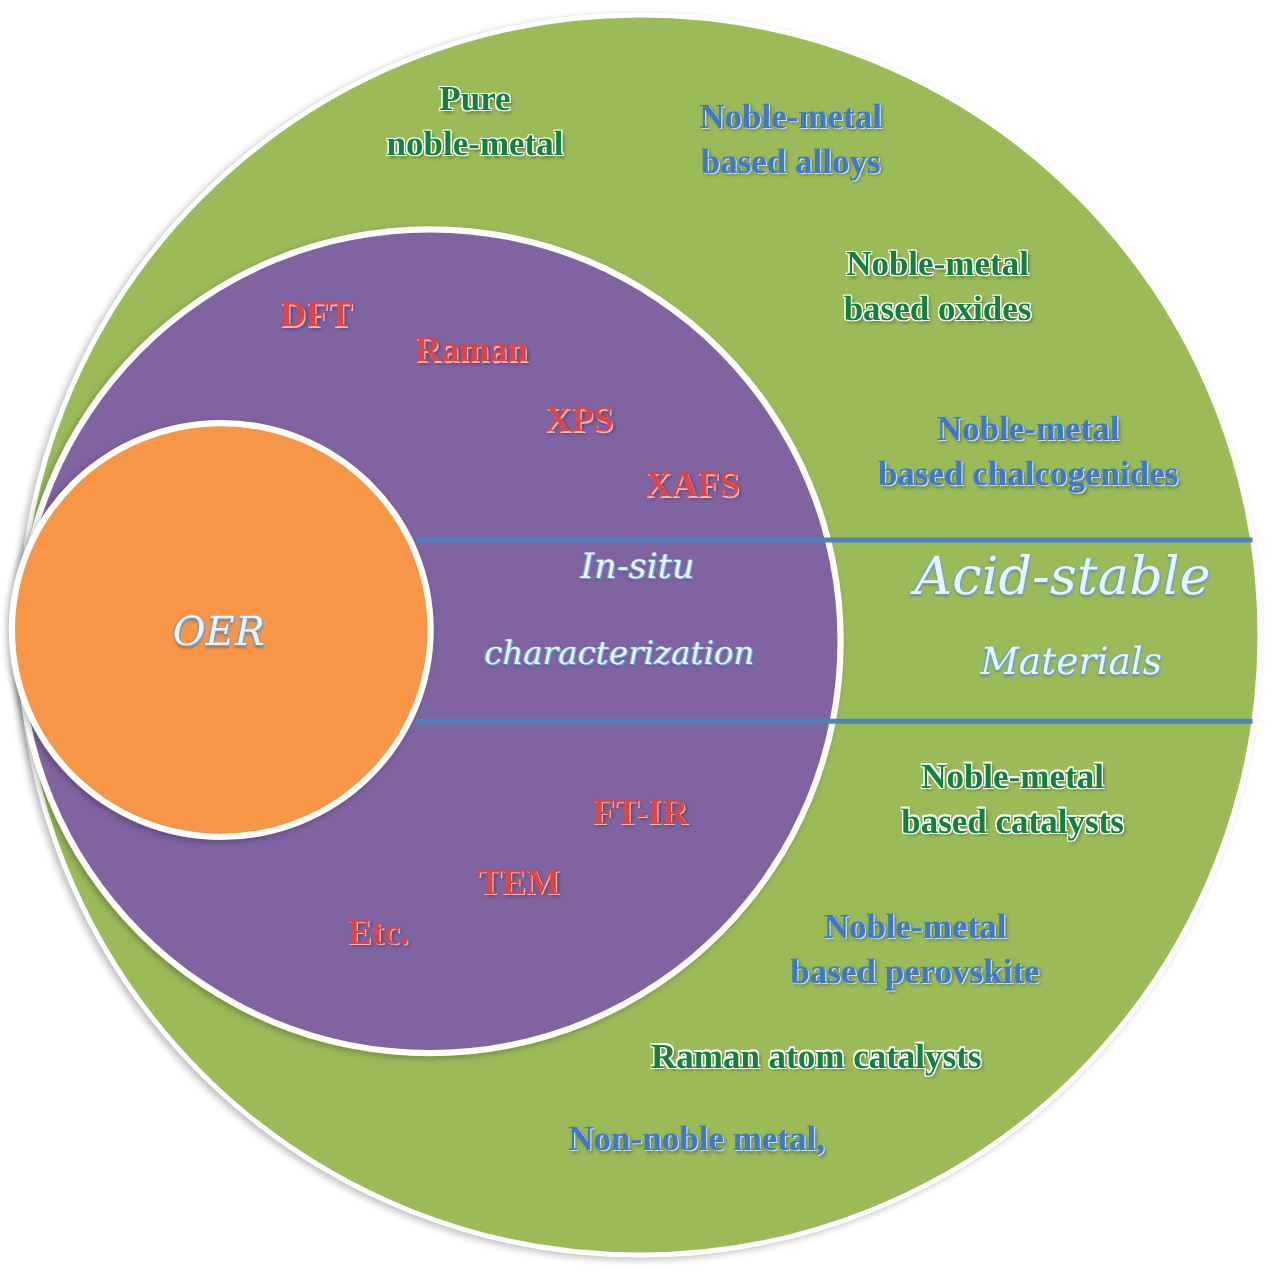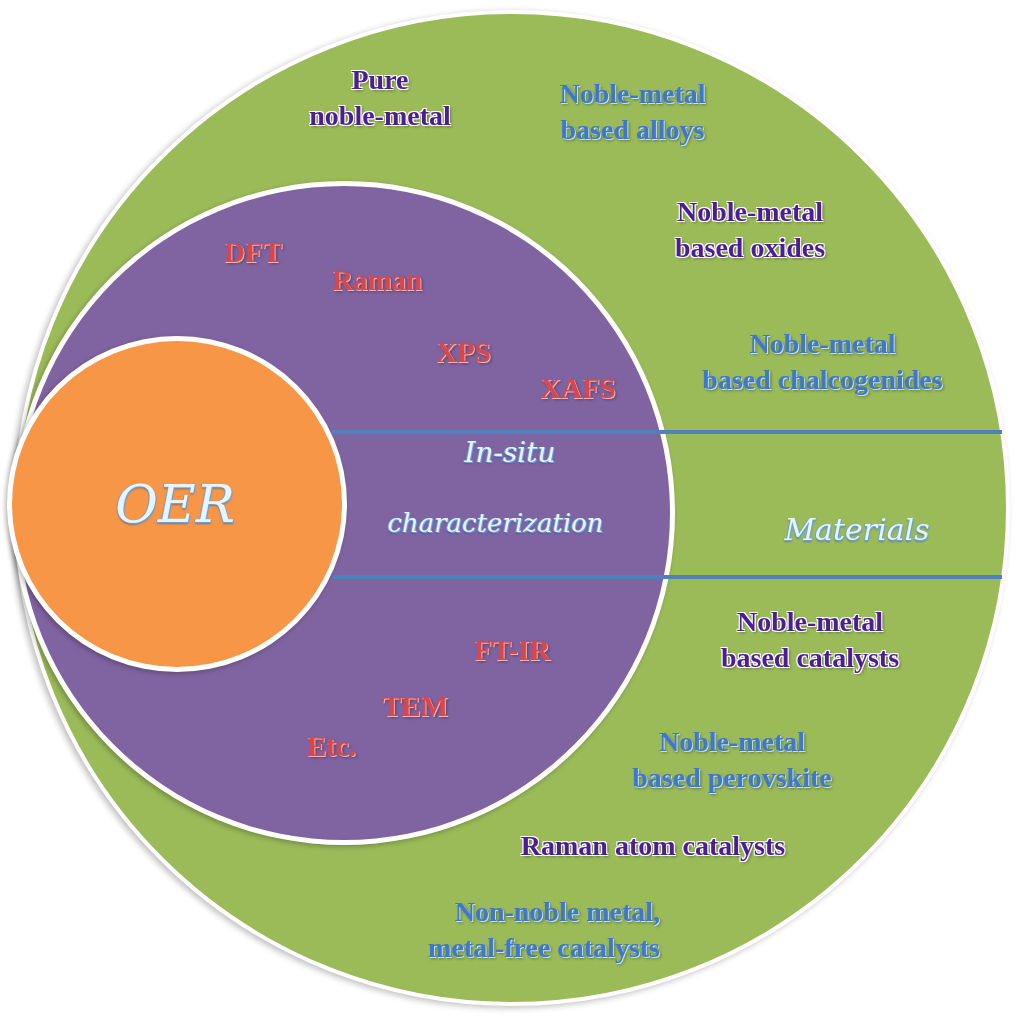--- a/index.html
+++ b/index.html
@@ -4,51 +4,52 @@
 <style>
   html, body { margin:0; padding:0; background:#ffffff; }
   body { width:1020px; height:1020px; position:relative; overflow:hidden; font-family:"Liberation Serif", serif; }
   .canvas { position:absolute; left:0; top:0; width:1020px; height:1020px; }
   .circle { position:absolute; border-radius:50%; box-sizing:border-box; }
   .outer { left:14px; top:10px; width:996px; height:996px; background:#9bbb59; border:4px solid #ffffff; box-shadow: -3px 2px 6px rgba(0,0,0,0.25); }
   .middle { left:13px; top:181px; width:662px; height:664px; background:#8064a2; border:5px solid #ffffff; box-shadow: -2px 2px 5px rgba(0,0,0,0.25); }
   .inner { left:7px; top:336px; width:340px; height:336px; background:#f79646; border:5px solid #ffffff; box-shadow: -2px 2px 5px rgba(0,0,0,0.25); }
   .hline { position:absolute; height:4px; background:#4f81bd; }
   .label { position:absolute; text-align:center; font-weight:bold; line-height:1.28; white-space:nowrap; font-family:"Liberation Serif", serif; }
-  .red { color:#4c1d95; text-shadow: 1px 1px 0 #fff, -1px -1px 0 #fff, 1px -1px 0 #fff, -1px 1px 0 #fff, 2px 2px 3px rgba(0,0,0,0.35); font-size:28px; }
+  .red { color:#15803d; text-shadow: 1px 1px 0 #fff, -1px -1px 0 #fff, 1px -1px 0 #fff, -1px 1px 0 #fff, 2px 2px 3px rgba(0,0,0,0.35); font-size:28px; }
   .red-sm { color:#d9474b; text-shadow: 1px 1px 0 #f3b3b3, 2px 2px 3px rgba(0,0,0,0.35); font-size:29px; }
   .blue { color:#3f78c8; text-shadow: 1px 1px 0 #bfe0ff, 2px 2px 3px rgba(0,0,0,0.35); font-size:28px; }
   .script { position:absolute; text-align:center; font-style:italic; white-space:nowrap; font-family:"DejaVu Serif", serif; color:#e8f4ff; text-shadow: 1px 1px 0 #6aa3d8, -1px 0 0 #6aa3d8, 0 2px 2px rgba(40,80,140,0.5); }
 </style>
 </head>
 <body>
 
 <div class="canvas">
 
   <div class="circle outer"></div>
   <div class="circle middle"></div>
 
   <div class="hline" style="left:332px; top:430px; width:670px;"></div>
   <div class="hline" style="left:332px; top:575px; width:670px;"></div>
 
   <div class="circle inner"></div>
 
-  <div class="script" style="left:110px; top:474px; width:130px; font-size:52px;">OER</div>
+  <div class="script" style="left:110px; top:486px; width:130px; font-size:32px;">OER</div>
 
   <div class="script" style="left:380px; top:436px; width:260px; font-size:28px;">In-situ</div>
   <div class="script" style="left:328px; top:508px; width:335px; font-size:26px;">characterization</div>
 
   <div class="label red-sm" style="left:224px; top:234px;">DFT</div>
   <div class="label red-sm" style="left:332px; top:262px;">Raman</div>
-  <div class="label red-sm" style="left:436px; top:334px;">XPS</div>
-  <div class="label red-sm" style="left:540px; top:370px;">XAFS</div>
+  <div class="label red-sm" style="left:436px; top:318px;">XPS</div>
+  <div class="label red-sm" style="left:516px; top:370px;">XAFS</div>
   <div class="label red-sm" style="left:474px; top:632px;">FT-IR</div>
   <div class="label red-sm" style="left:382px; top:688px;">TEM</div>
-  <div class="label red-sm" style="left:278px; top:728px;margin-left:29px;">Etc.</div>
+  <div class="label red-sm" style="left:278px; top:728px;">Etc.</div>
 
+  <div class="script" style="left:700px; top:436px; width:300px; font-size:42px;">Acid-stable</div>
   <div class="script" style="left:712px; top:512px; width:290px; font-size:30px;">Materials</div>
 
   <div class="label red" style="left:270px; top:62px; width:220px;">
     <div>Pure</div>
     <div>noble-metal</div>
   </div>
   <div class="label blue" style="left:520px; top:76px; width:225px;">
     <div>Noble-metal</div>
     <div>based alloys</div>
   </div>
@@ -66,16 +67,15 @@
   </div>
   <div class="label blue" style="left:592px; top:724px; width:280px;">
     <div>Noble-metal</div>
     <div>based perovskite</div>
   </div>
   <div class="label red" style="left:468px; top:828px; width:370px;">
     <div>Raman atom catalysts</div>
   </div>
   <div class="label blue" style="left:330px; top:894px; width:330px;text-align:right;">
     <div>Non-noble metal,</div>
-    <div>metal-free catalysts</div>
   </div>
 
 </div>
 
 </body></html>

